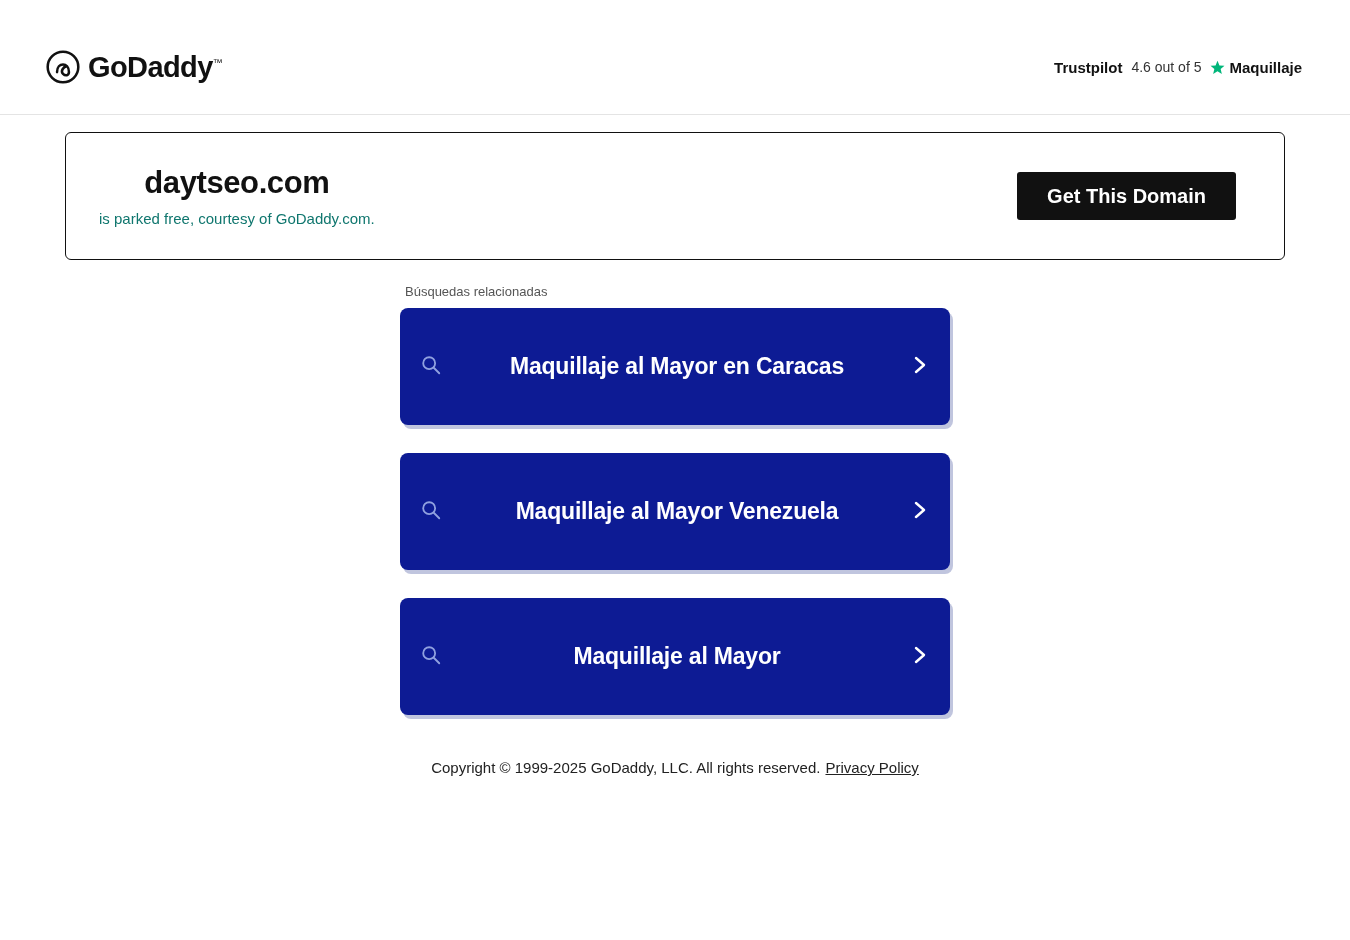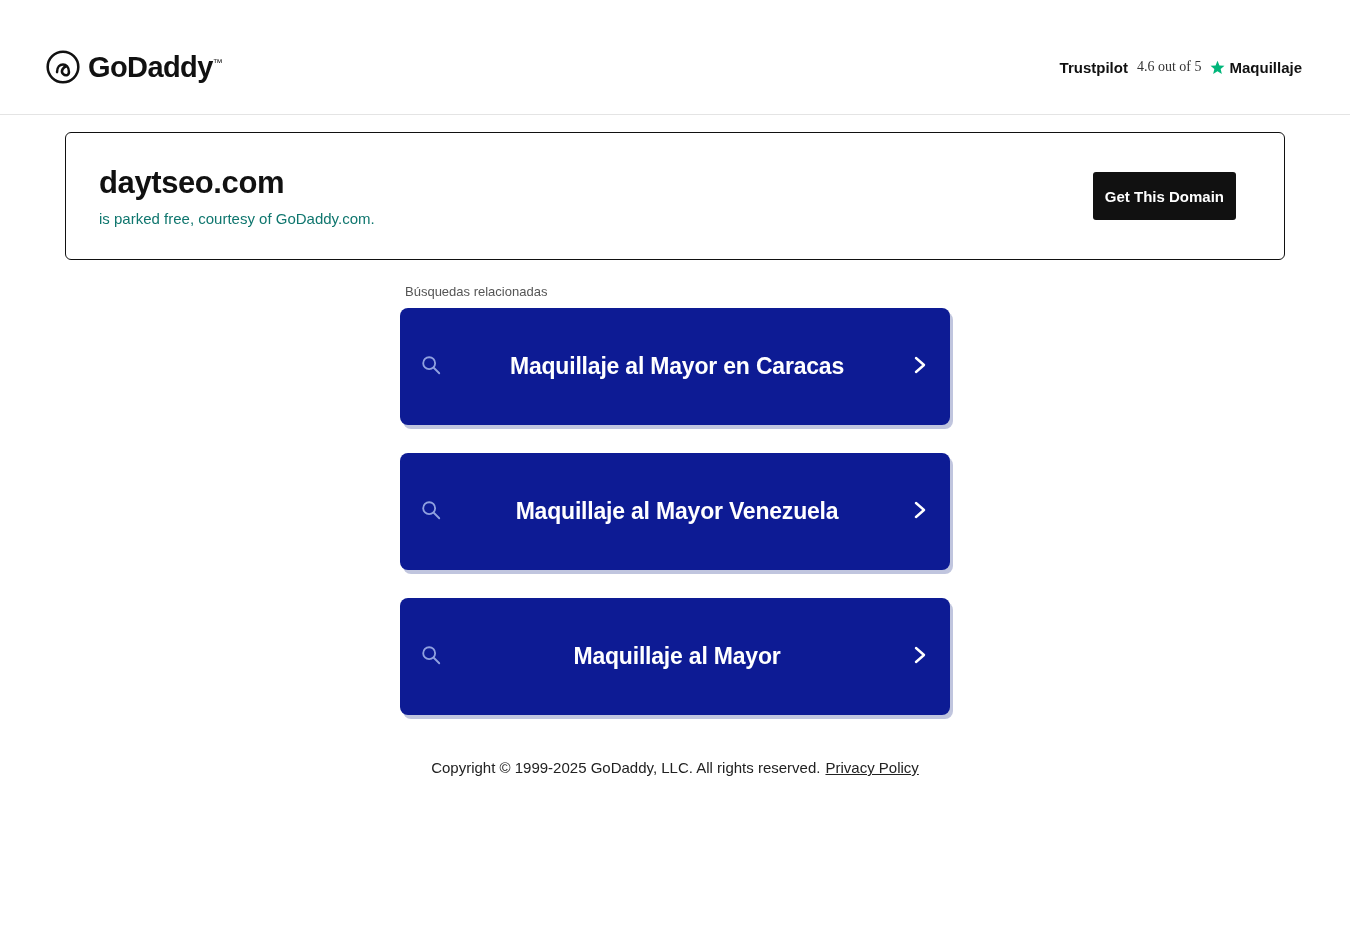--- a/index.html
+++ b/index.html
@@ -34,55 +34,56 @@
   .logo-tm { font-size: 10px; vertical-align: super; font-weight: normal; color: #111; }
 
   .trust {
     display: flex;
     align-items: center;
     gap: 9px;
     font-size: 14px;
     color: #111111;
   }
   .trust-excellent { font-weight: bold; font-size: 15px; }
-  .trust-score { color: #333; font-size: 14px; font-family: Liberation Serif, serif; }
+  .trust-score { color: #333; font-size: 14px; }
   .trust-brand { display: flex; align-items: center; gap: 4px; font-weight: bold; font-size: 15px; }
   .tp-star { width: 15px; height: 15px; display: block; }
 
   
   .card {
     margin: 17px 65px 0 65px;
     border: 1px solid #111111;
     border-radius: 6px;
     height: 128px;
     display: flex;
     align-items: center;
     justify-content: space-between;
     padding: 0 48px 0 33px;
   }
   .domain-name {
     font-size: 31px;
     font-weight: bold;
     letter-spacing: -0.4px;
     color: #111111;
     line-height: 1.15;
+    text-align: center;
   }
   .domain-sub {
     font-size: 15px;
     color: #0f766e;
     margin-top: 9px;
   }
   .cta {
     background: #111111;
     color: #ffffff;
     border: none;
     border-radius: 3px;
-    font-size: 15px;
-    font-weight: bold;
-    padding: 0 12px;
+    font-size: 20px;
+    font-weight: bold;
+    padding: 0 30px;
     height: 48px;
     cursor: pointer;
     font-family: "Liberation Sans", sans-serif;
   }
 
   
   .related-label {
     width: 1350px;
     text-align: left;
     padding-left: 405px;

